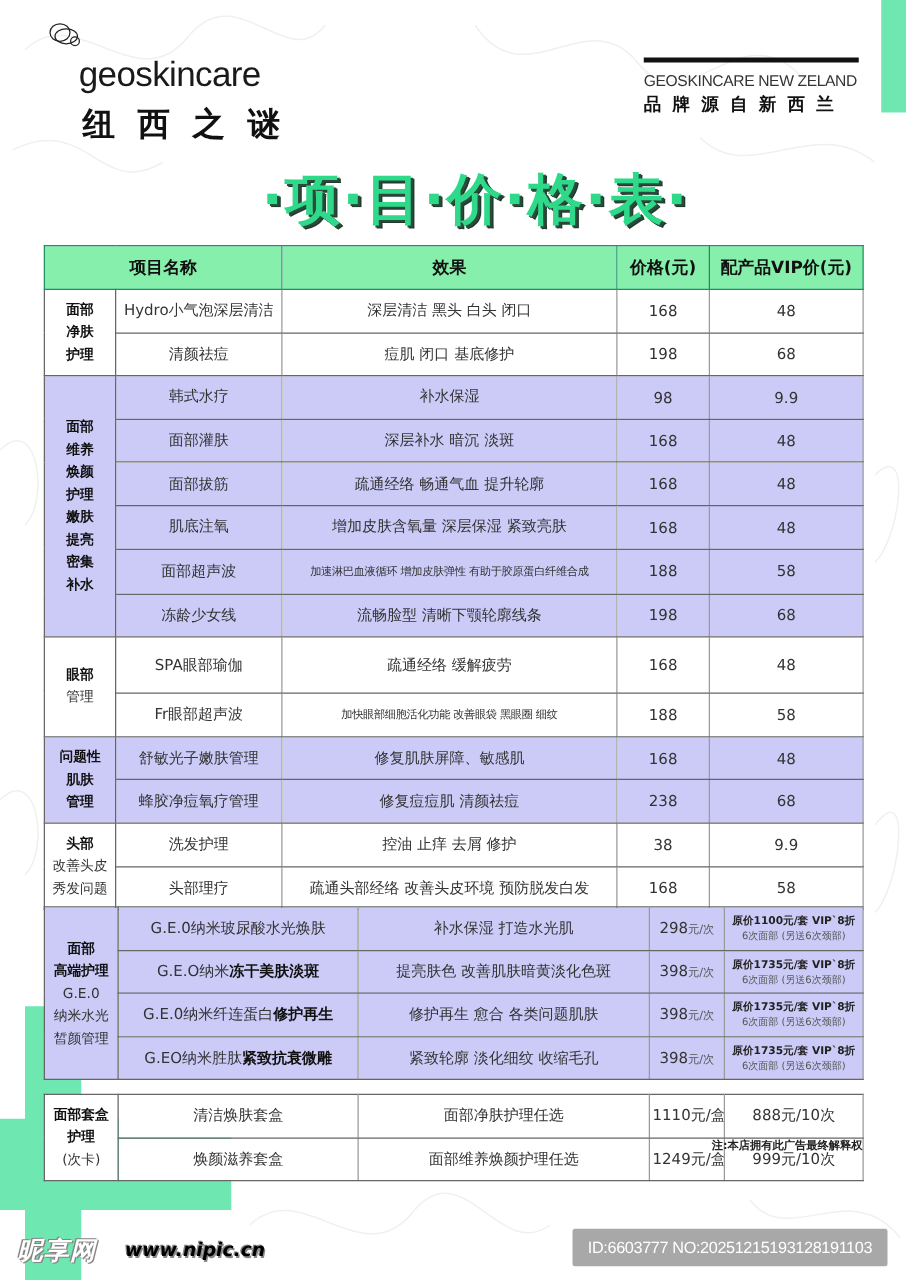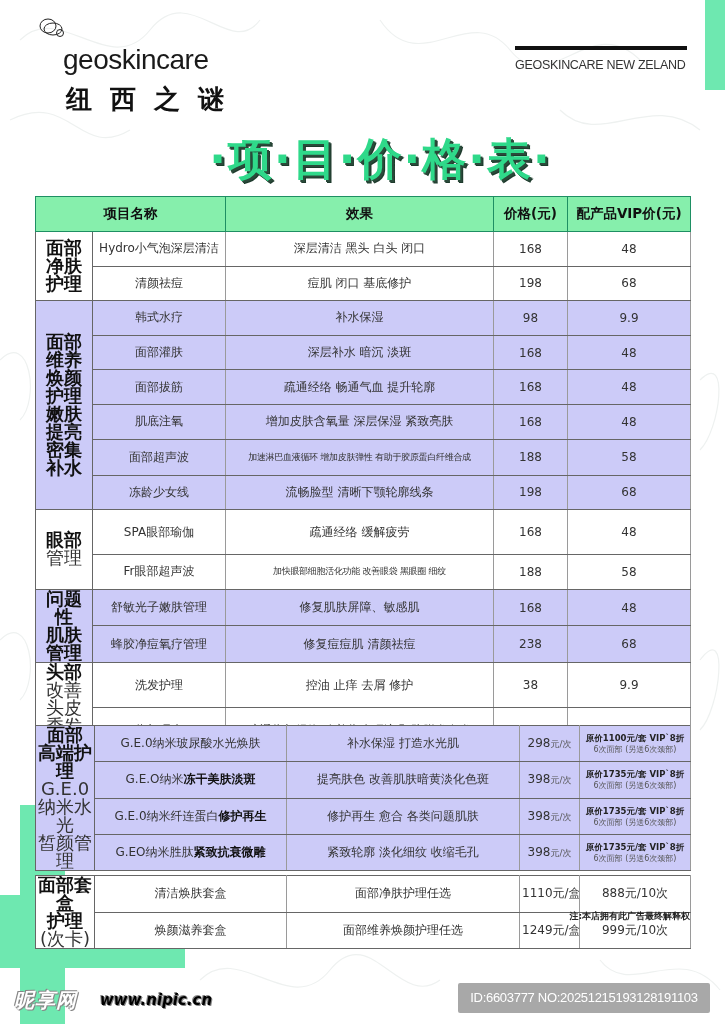--- a/index.html
+++ b/index.html
@@ -19,21 +19,21 @@
   .brand-rule { height: 4px; background: #111; margin-bottom: 8px; }
   .brand-en { font-family: "Liberation Sans", sans-serif; font-size: 12.5px; color: #333; white-space: nowrap; letter-spacing: -0.3px; }
   .brand-cn { font-family: "DejaVu Serif", serif; font-size: 14px; font-weight: bold; letter-spacing: 9px; color: #111; white-space: nowrap; margin-top: 3px; }
   .title { position: absolute; left: 0; width: 725px; top: 130px; text-align: center; font-size: 44px; font-weight: bold; color: #2fd98a; letter-spacing: 2px; text-shadow: 2px 2px 0 #2a4a3a, 3px 3px 0 #1e3a2c; white-space: nowrap; margin-left: 18px; }
   table { position: absolute; left: 35px; width: 655px; border-collapse: collapse; table-layout: fixed; font-size: 12px; color: #333; }
   td, th { border: 1px solid #666; text-align: center; vertical-align: middle; padding: 0 2px; white-space: nowrap; overflow: hidden; }
   td.inner-v { border-left: 1px solid #9a9a9a; border-right: 1px solid #9a9a9a; }
   th { background: #86efac; color: #111; font-size: 13.5px; font-weight: bold; height: 35px; border-color: #1e8f63; }
   .lav td { background: #cccbf8; }
   .wht td { background: #ffffff; }
-  td.cat { font-size: 18px; line-height: 18px; color: #111; white-space: normal; }
+  td.cat { font-size: 11px; line-height: 18px; color: #111; white-space: normal; }
   td.cat b { font-weight: bold; display: block; }
   td.cat span.norm { display: block; font-weight: normal; color: #333; }
   td.small { font-size: 9px; letter-spacing: -0.3px; }
   .pr-unit { font-size: 9px; color: #555; }
   .vip-line1 { font-size: 8.5px; font-weight: bold; color: #222; line-height: 12px; }
   .vip-line2 { font-size: 8px; color: #555; line-height: 11px; }
   .b-em { font-weight: bold; color: #111; }
   .footnote { position: absolute; right: 35px; top: 910px; font-size: 9px; font-weight: bold; color: #222; }
   .wm-logo { position: absolute; left: 14px; top: 987px; font-size: 20px; font-style: italic; font-weight: bold; color: #fff; text-shadow: 0 0 1px #777, 1px 1px 0 #888, -1px -1px 0 #888; letter-spacing: 1px; }
   .wm-url { position: absolute; left: 100px; top: 991px; font-size: 15px; font-style: italic; font-weight: bold; color: #000000; text-shadow: 1px 1px 0 #888, -1px -1px 0 #888; }
@@ -67,20 +67,21 @@
     <ellipse cx="15" cy="13" rx="9" ry="6" fill="none" stroke="#222" stroke-width="1"></ellipse>
     <circle cx="22" cy="17" r="3.5" fill="none" stroke="#222" stroke-width="1"></circle>
   </svg>
   <div class="logo-en"><b>geo</b><span>skincare</span></div>
   <div class="logo-cn">纽西之谜</div>
 </div>
 
 <div class="brand-right">
   <div class="brand-rule"></div>
   <div class="brand-en">GEOSKINCARE NEW ZELAND</div>
+  <div class="brand-cn">品牌源自新西兰</div>
 </div>
 
 <div class="title">·项·目·价·格·表·</div>
 
 <table id="main-table" style="top:196px;">
   <colgroup>
     <col style="width:57px">
       <col style="width:133px">
       <col style="width:268px">
       <col style="width:74px">

